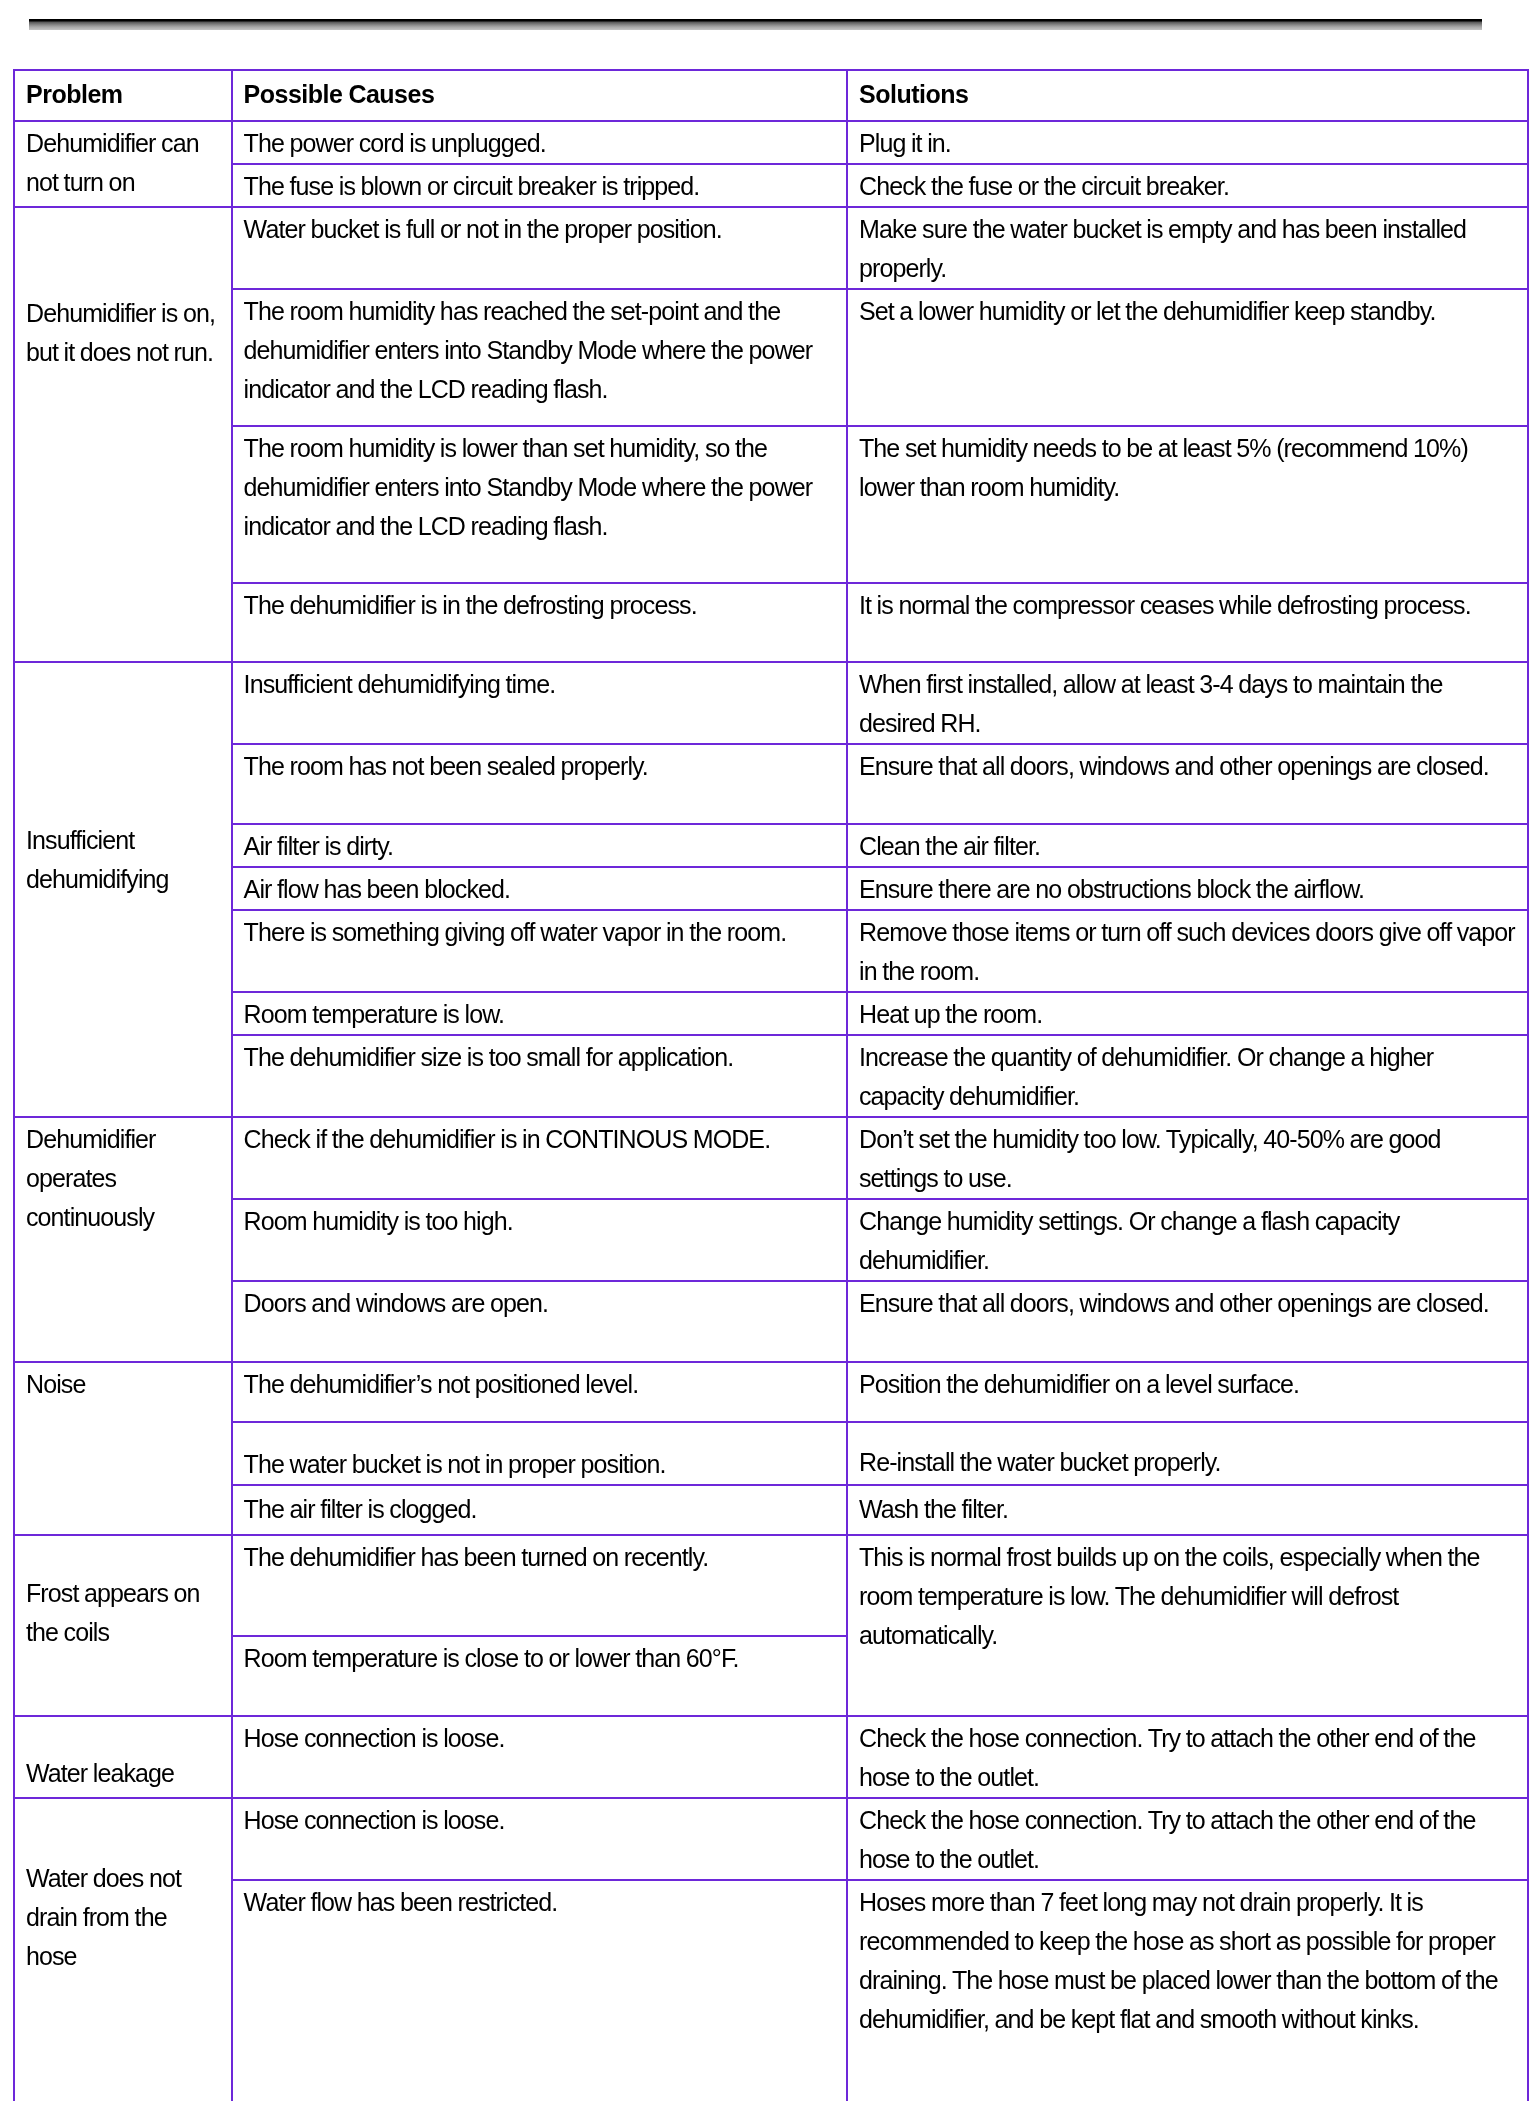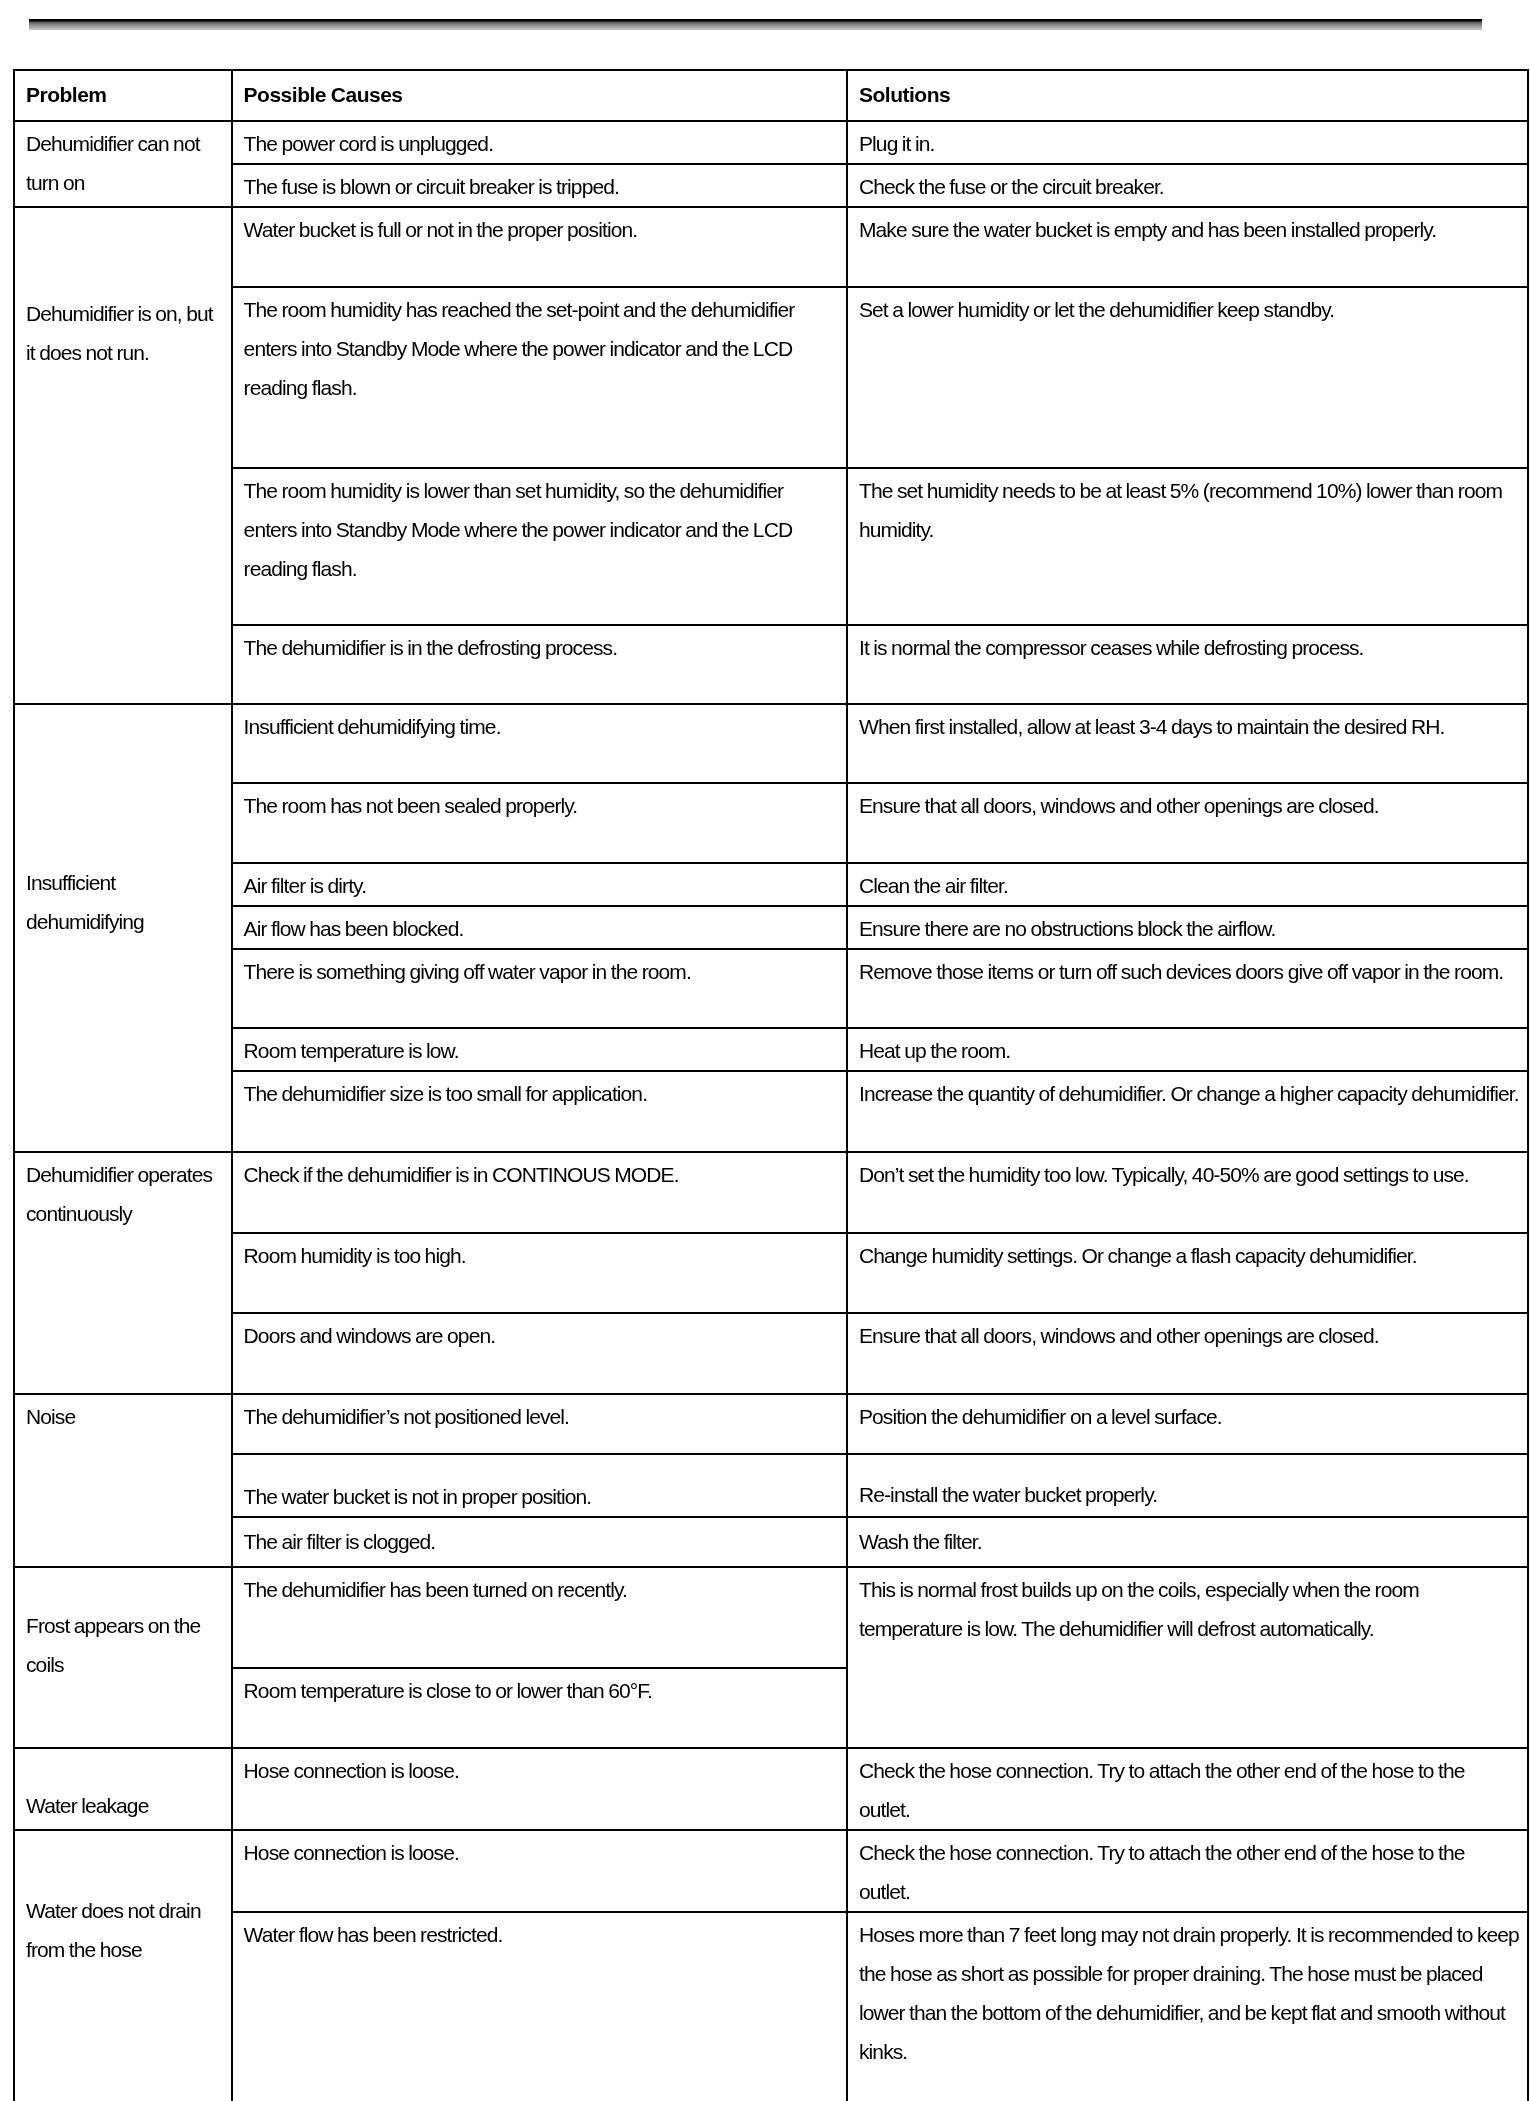--- a/index.html
+++ b/index.html
@@ -2,22 +2,22 @@
 <html><head>
 <meta charset="utf-8">
 <style>
   html, body { margin: 0; padding: 0; background: #ffffff; }
   body { width: 1530px; height: 2101px; position: relative; overflow: hidden;
          font-family: "Liberation Sans", "DejaVu Sans", sans-serif; color: #000; }
   .topbar { position: absolute; left: 29px; top: 19px; width: 1453px; height: 11px;
             background: linear-gradient(to bottom, #000 0px, #000 2px, #555 3px, #8a8a8a 6px, #a8a8a8 8px, #c4c4c4 11px); }
   table.ts { position: absolute; left: 13px; top: 69px; width: 1516px;
              border-collapse: collapse; table-layout: fixed; }
-  table.ts td, table.ts th { border: 2px solid #000000; vertical-align: top;
-             padding: 2px 8px 0 11px; font-size: 21px; line-height: 39px;
+  table.ts td, table.ts th { border: 2px solid #6d28d9; vertical-align: top;
+             padding: 2px 8px 0 11px; font-size: 25px; line-height: 39px;
              letter-spacing: -0.9px; word-spacing: -0.5px; text-align: left; }
   table.ts th { font-weight: bold; padding-top: 4px; letter-spacing: -0.5px; }
   .c1 { width: 209px; }
   .c2 { width: 591px; }
   .c3 { width: 654px; }
   td.prob { vertical-align: middle; padding-right: 4px; }
   td.prob.bottom-v { vertical-align: bottom; padding-bottom: 4px; }
 </style>
 </head>
 <body>
@@ -47,21 +47,21 @@
     <tr style="height:40px">
       <td>The fuse is blown or circuit breaker is tripped.</td>
       <td>Check the fuse or the circuit breaker.</td>
     </tr>
 
     <tr style="height:80px">
       <td class="prob" rowspan="4" style="vertical-align:top;padding-top:86px;">Dehumidifier is on, but it does not run.</td>
       <td>Water bucket is full or not in the proper position.</td>
       <td>Make sure the water bucket is empty and has been installed properly.</td>
     </tr>
-    <tr style="height:181px">
+    <tr style="height:137px">
       <td>The room humidity has reached the set-point and the dehumidifier enters into Standby Mode where the power indicator and the LCD reading flash.</td>
       <td>Set a lower humidity or let the dehumidifier keep standby.</td>
     </tr>
     <tr style="height:157px">
       <td>The room humidity is lower than set humidity, so the dehumidifier enters into Standby Mode where the power indicator and the LCD reading flash.</td>
       <td>The set humidity needs to be at least 5% (recommend 10%) lower than room humidity.</td>
     </tr>
     <tr style="height:79px">
       <td>The dehumidifier is in the defrosting process.</td>
       <td>It is normal the compressor ceases while defrosting process.</td>

